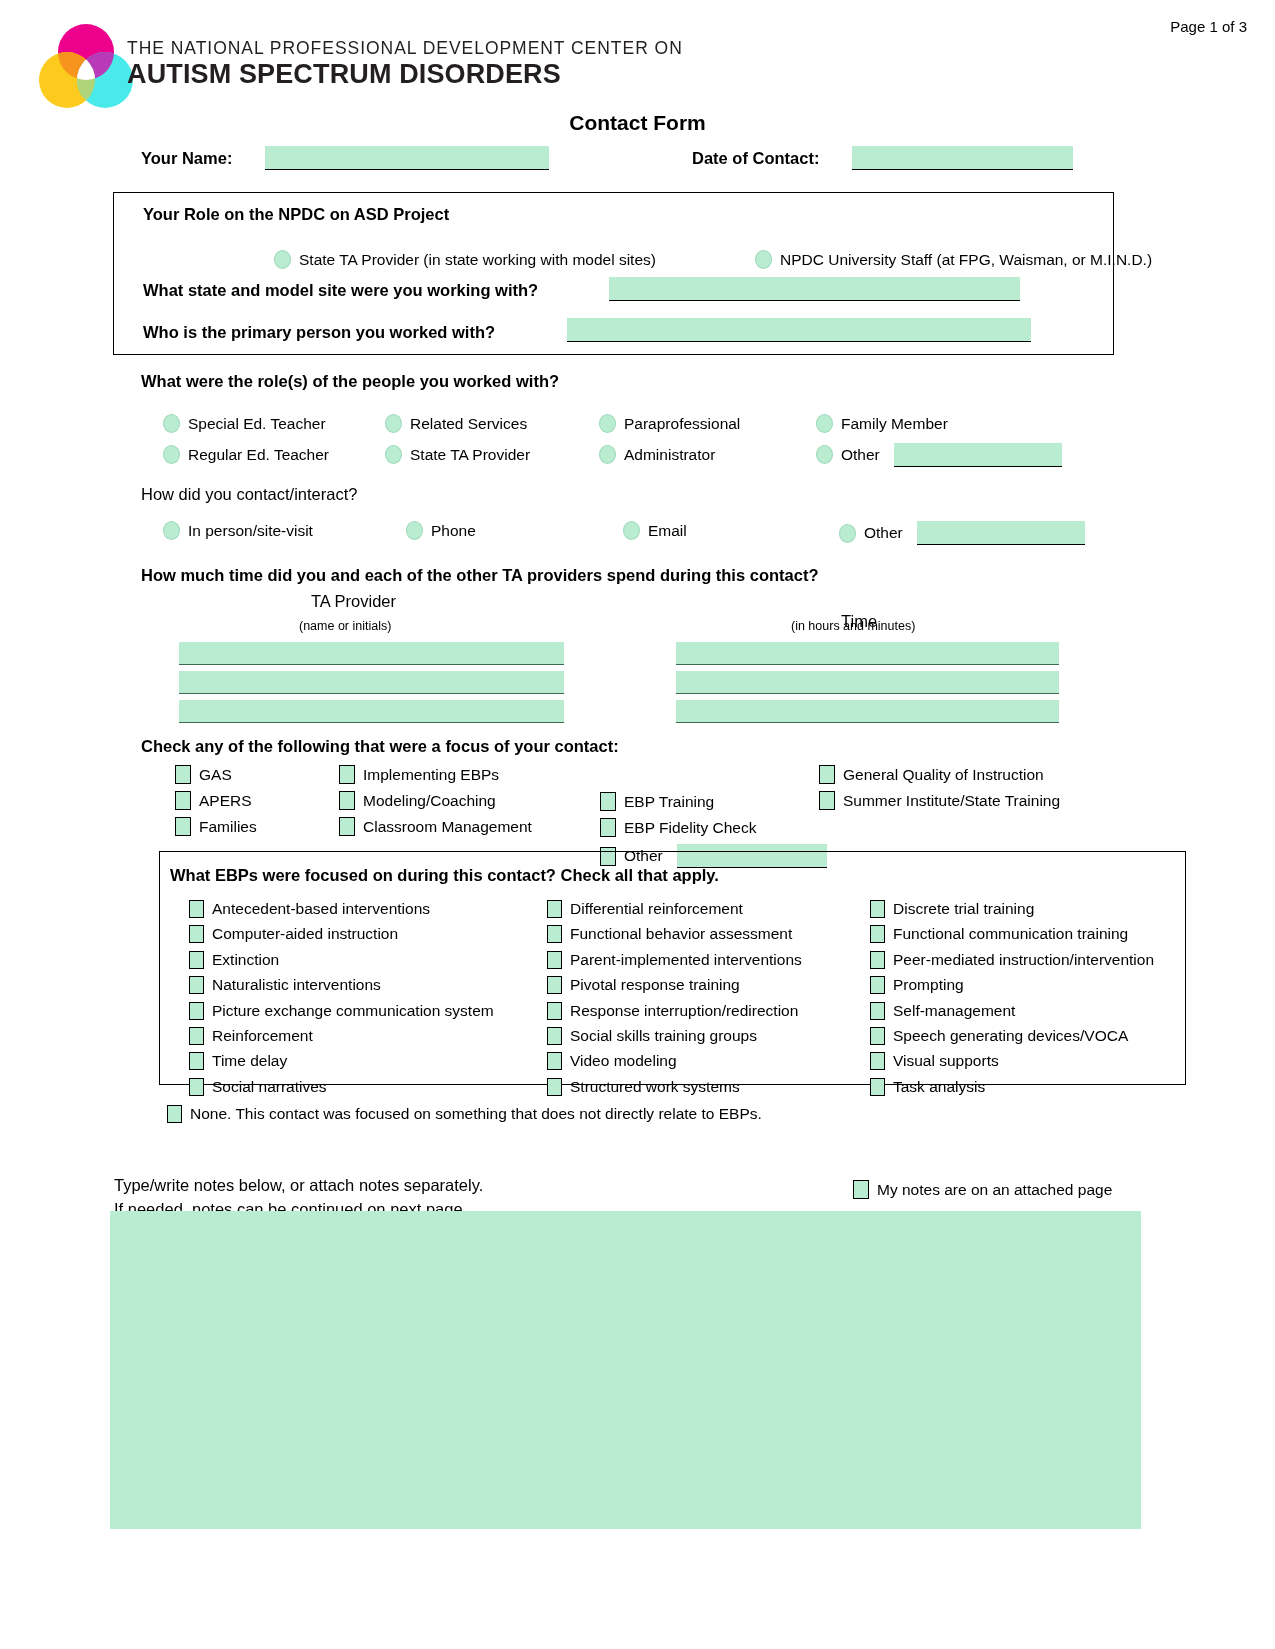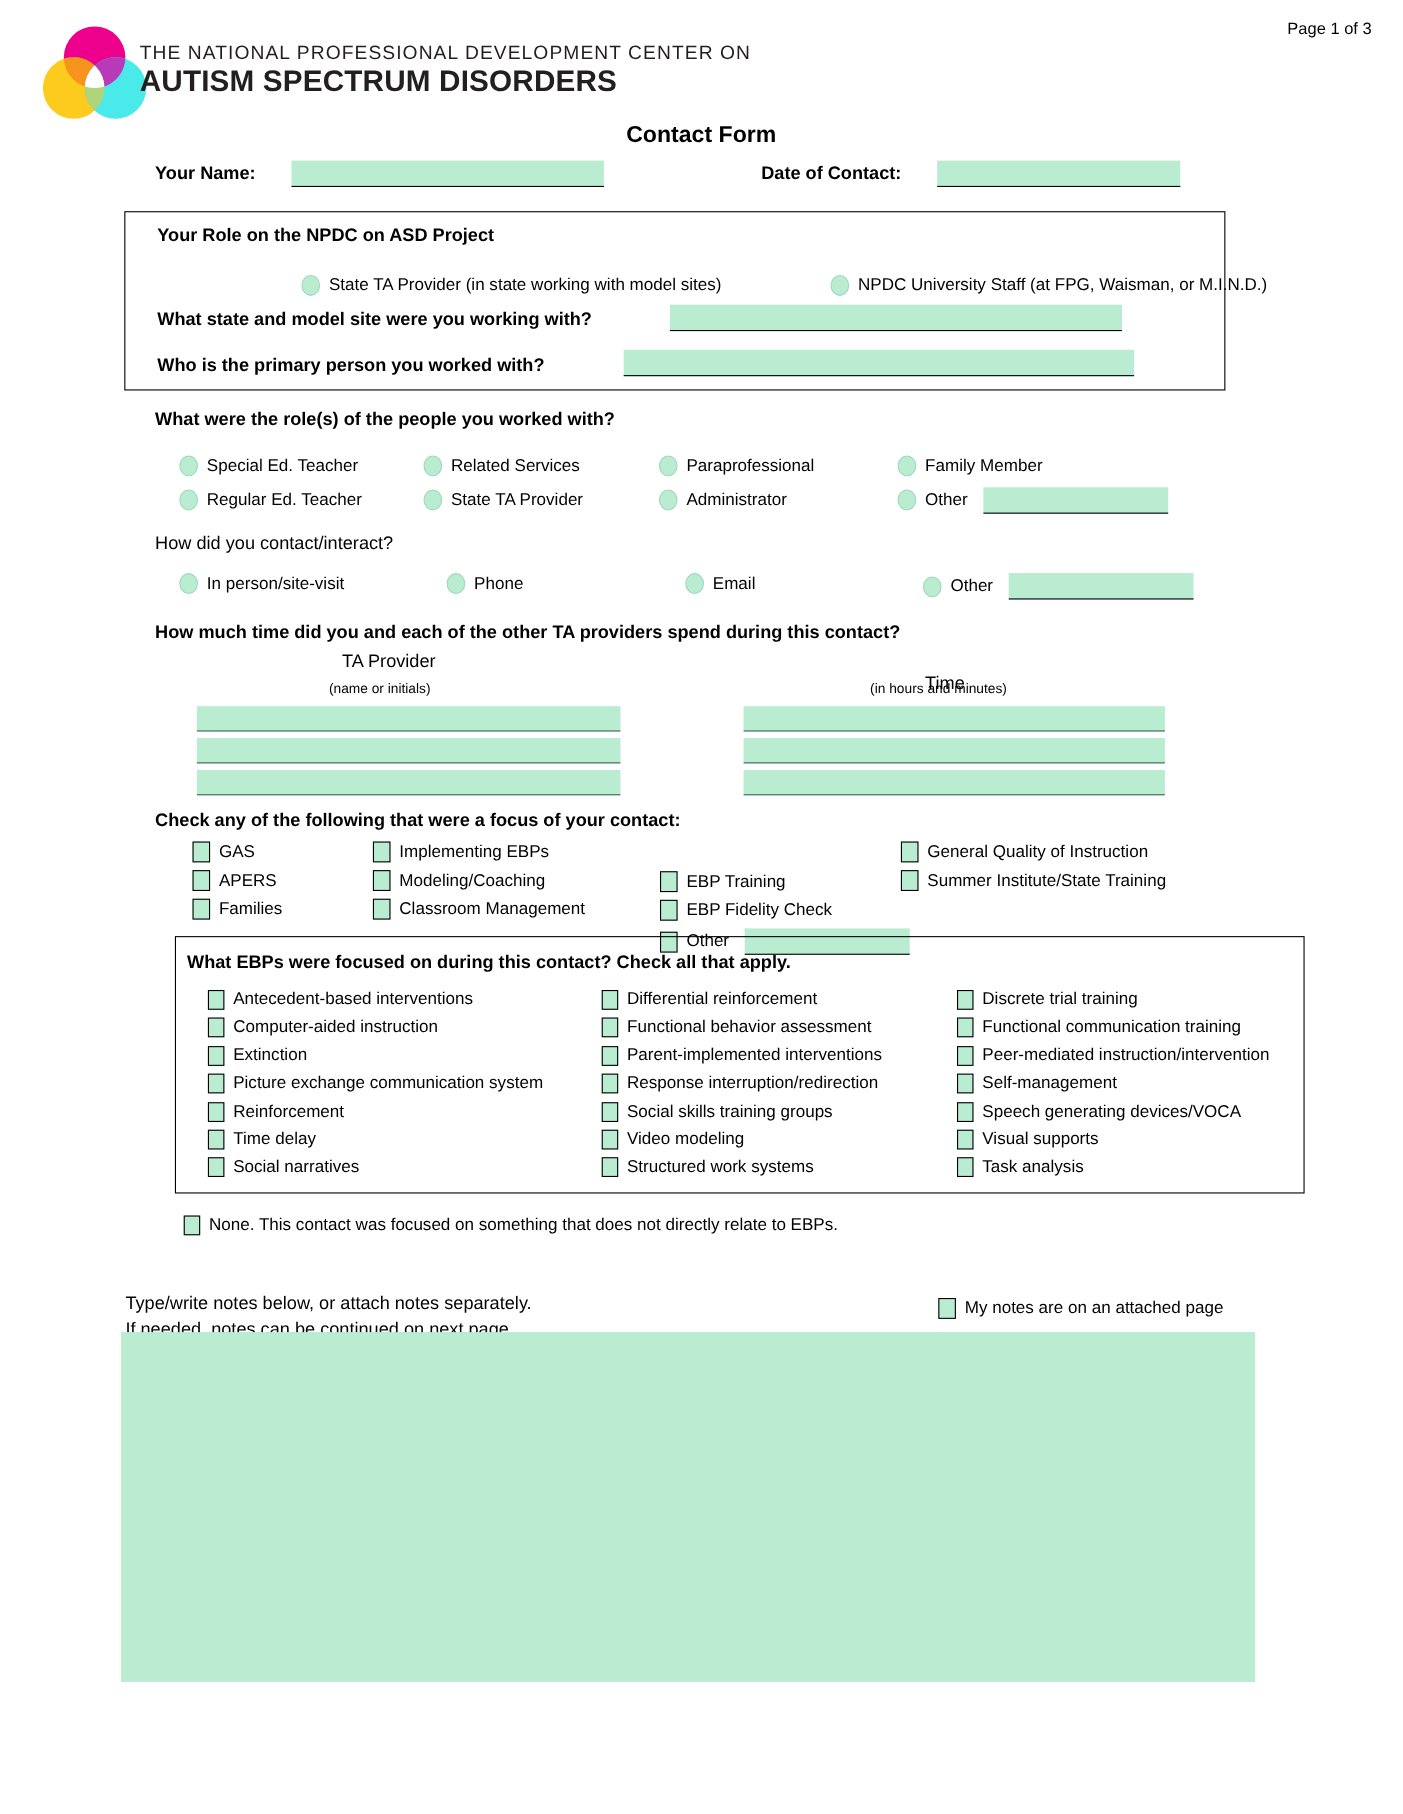--- a/index.html
+++ b/index.html
@@ -411,20 +411,34 @@
         <div class="opt ec2">
           <span class="cbox sm"></span>
           <span class="txt">Parent-implemented interventions</span>
         </div>
         <div class="opt ec3">
           <span class="cbox sm"></span>
           <span class="txt">Peer-mediated instruction/intervention</span>
         </div>
       </div>
 
+      <div class="r">
+        <div class="opt ec1">
+          <span class="cbox sm"></span>
+          <span class="txt">Naturalistic interventions</span>
+        </div>
+        <div class="opt ec2">
+          <span class="cbox sm"></span>
+          <span class="txt">Pivotal response training</span>
+        </div>
+        <div class="opt ec3">
+          <span class="cbox sm"></span>
+          <span class="txt">Prompting</span>
+        </div>
+      </div>
 
       <div class="r">
         <div class="opt ec1">
           <span class="cbox sm"></span>
           <span class="txt">Picture exchange communication system</span>
         </div>
         <div class="opt ec2">
           <span class="cbox sm"></span>
           <span class="txt">Response interruption/redirection</span>
         </div>

